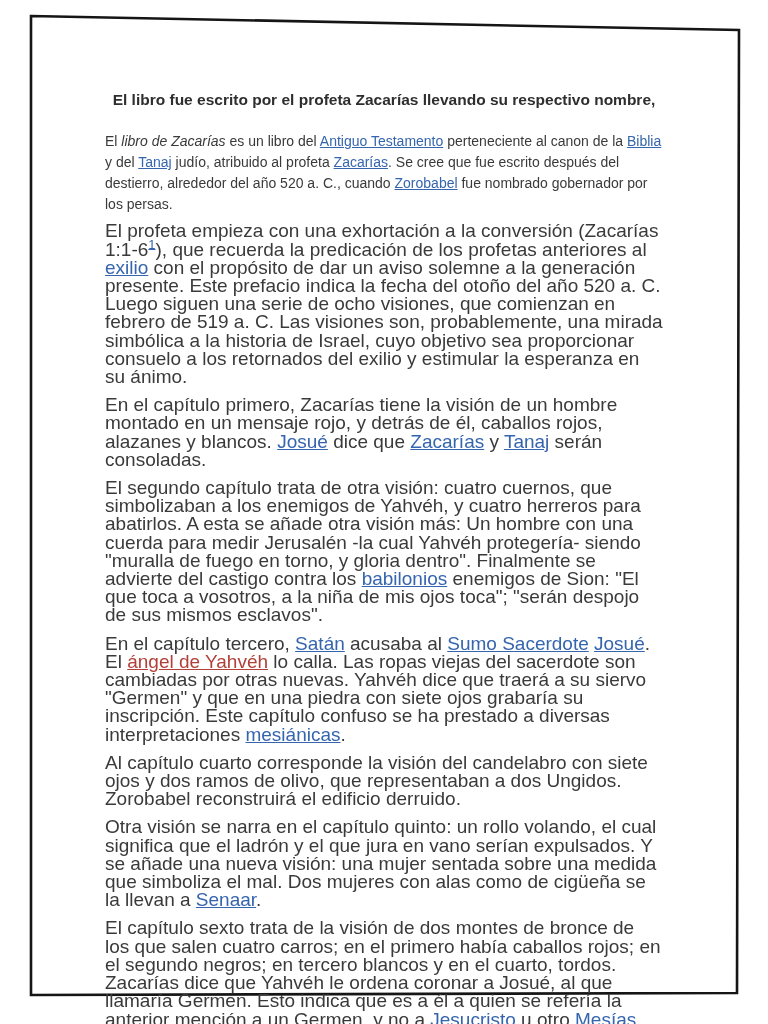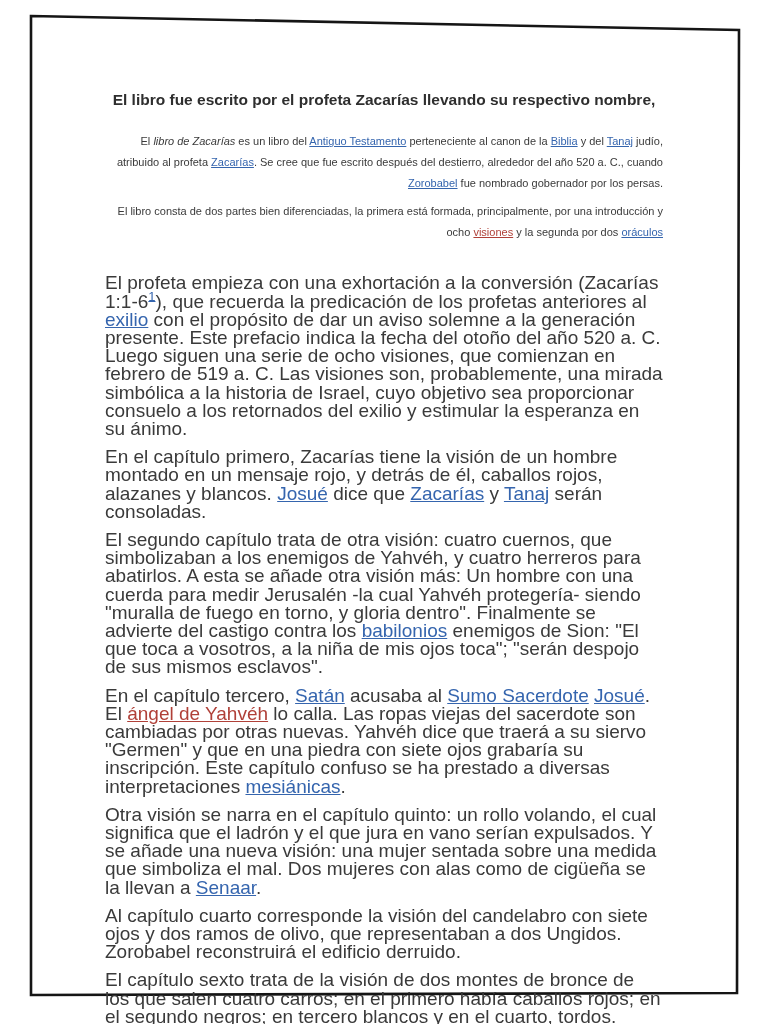--- a/index.html
+++ b/index.html
@@ -44,22 +44,22 @@
     margin: 0 0 22px 0;
     line-height: 1.25;
   }
   .para {
     margin: 0 0 10px 0;
     font-size: 19px;
     line-height: 18.2px;
     color: var(--text, #3a3a3a);
   }
   .para.intro {
-    text-align: right;
-    font-size: 11px;
+    text-align: left;
+    font-size: 14px;
     line-height: 21px;
     margin-bottom: 7px;
   }
   .para.intro-last {
     margin-bottom: 31px;
   }
   .para.gap-top {
     margin-top: 58px;
   }
   .para.justify {
@@ -83,23 +83,22 @@
 <body style="--blue: #3565ae; --red: #b04038; --text: #3a3a3a;">
 
 <svg class="frame-svg" viewBox="0 0 768 1024" xmlns="http://www.w3.org/2000/svg">
   <polygon id="frame-poly" points="31,16 739,30 737,993 31,995" fill="none" stroke="#151515" stroke-width="2.6"></polygon>
 </svg>
 
 <div class="content">
   <h2 class="doc-subtitle">El libro fue escrito por el profeta Zacarías llevando su respectivo nombre,</h2>
   <div id="paragraph-list">
       <p class="para intro"><span>El </span><span class="it">libro de Zacarías</span><span> es un libro del </span><a class="lnk blue">Antiguo Testamento</a><span> perteneciente al canon de la </span><a class="lnk blue">Biblia</a><span> y del </span><a class="lnk blue">Tanaj</a><span> judío, atribuido al profeta </span><a class="lnk blue">Zacarías</a><span>. Se cree que fue escrito después del destierro, alrededor del año 520 a. C., cuando </span><a class="lnk blue">Zorobabel</a><span> fue nombrado gobernador por los persas.</span></p>
-      <p class="para intro intro-last"><span>El libro consta de dos partes bien diferenciadas, la primera está formada, principalmente, por una introducción y ocho </span><a class="lnk red">visiones</a><span> y la segunda por dos </span><a class="lnk blue">oráculos</a></p>
       <p class="para body"><span>El profeta empieza con una exhortación a la conversión (Zacarías 1:1-6</span><a class="lnk blue sup">1</a><span>), que recuerda la predicación de los profetas anteriores al </span><a class="lnk blue">exilio</a><span> con el propósito de dar un aviso solemne a la generación presente. Este prefacio indica la fecha del otoño del año 520 a. C. Luego siguen una serie de ocho visiones, que comienzan en febrero de 519 a. C. Las visiones son, probablemente, una mirada simbólica a la historia de Israel, cuyo objetivo sea proporcionar consuelo a los retornados del exilio y estimular la esperanza en su ánimo.</span></p>
       <p class="para body"><span>En el capítulo primero, Zacarías tiene la visión de un hombre montado en un mensaje rojo, y detrás de él, caballos rojos, alazanes y blancos. </span><a class="lnk blue">Josué</a><span> dice que </span><a class="lnk blue">Zacarías</a><span> y </span><a class="lnk blue">Tanaj</a><span> serán consoladas.</span></p>
       <p class="para body"><span>El segundo capítulo trata de otra visión: cuatro cuernos, que simbolizaban a los enemigos de Yahvéh, y cuatro herreros para abatirlos. A esta se añade otra visión más: Un hombre con una cuerda para medir Jerusalén -la cual Yahvéh protegería- siendo "muralla de fuego en torno, y gloria dentro". Finalmente se advierte del castigo contra los </span><a class="lnk blue">babilonios</a><span> enemigos de Sion: "El que toca a vosotros, a la niña de mis ojos toca"; "serán despojo de sus mismos esclavos".</span></p>
       <p class="para body"><span>En el capítulo tercero, </span><a class="lnk blue">Satán</a><span> acusaba al </span><a class="lnk blue">Sumo Sacerdote</a><span> </span><a class="lnk blue">Josué</a><span>. El </span><a class="lnk red">ángel de Yahvéh</a><span> lo calla. Las ropas viejas del sacerdote son cambiadas por otras nuevas. Yahvéh dice que traerá a su siervo "Germen" y que en una piedra con siete ojos grabaría su inscripción. Este capítulo confuso se ha prestado a diversas interpretaciones </span><a class="lnk blue">mesiánicas</a><span>.</span></p>
+      <p class="para body"><span>Al capítulo cuarto corresponde la visión del candelabro con siete ojos y dos ramos de olivo, que representaban a dos Ungidos. Zorobabel reconstruirá el edificio derruido.</span></p>
       <p class="para body"><span>Otra visión se narra en el capítulo quinto: un rollo volando, el cual significa que el ladrón y el que jura en vano serían expulsados. Y se añade una nueva visión: una mujer sentada sobre una medida que simboliza el mal. Dos mujeres con alas como de cigüeña se la llevan a </span><a class="lnk blue">Senaar</a><span>.</span></p>
-      <p class="para body"><span>Al capítulo cuarto corresponde la visión del candelabro con siete ojos y dos ramos de olivo, que representaban a dos Ungidos. Zorobabel reconstruirá el edificio derruido.</span></p>
       <p class="para body"><span>El capítulo sexto trata de la visión de dos montes de bronce de los que salen cuatro carros; en el primero había caballos rojos; en el segundo negros; en tercero blancos y en el cuarto, tordos. Zacarías dice que Yahvéh le ordena coronar a Josué, al que llamaría Germen. Esto indica que es a él a quien se refería la anterior mención a un Germen, y no a </span><a class="lnk blue">Jesucristo</a><span> u otro </span><a class="lnk blue">Mesías</a><span>.</span></p>
       <p class="para body gap-top justify"><span>Los capítulos 7 y 8, acontecen dos años más tarde, y son una respuesta a la cuestión de si los días de duelo por la destrucción de la ciudad deberían de continuar o no. Además de una mirada retrospectiva sobre el pasado nacional contiene un mensaje dirigido al pueblo</span></p>
     </div>
 </div>
 
 </body></html>

